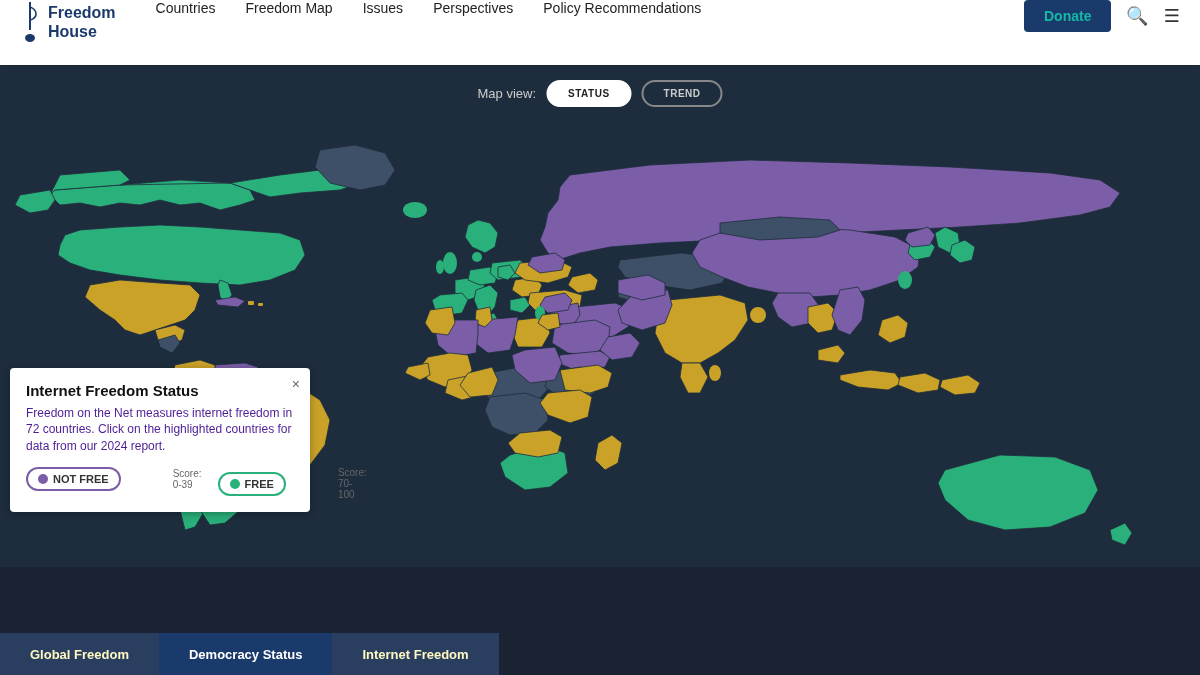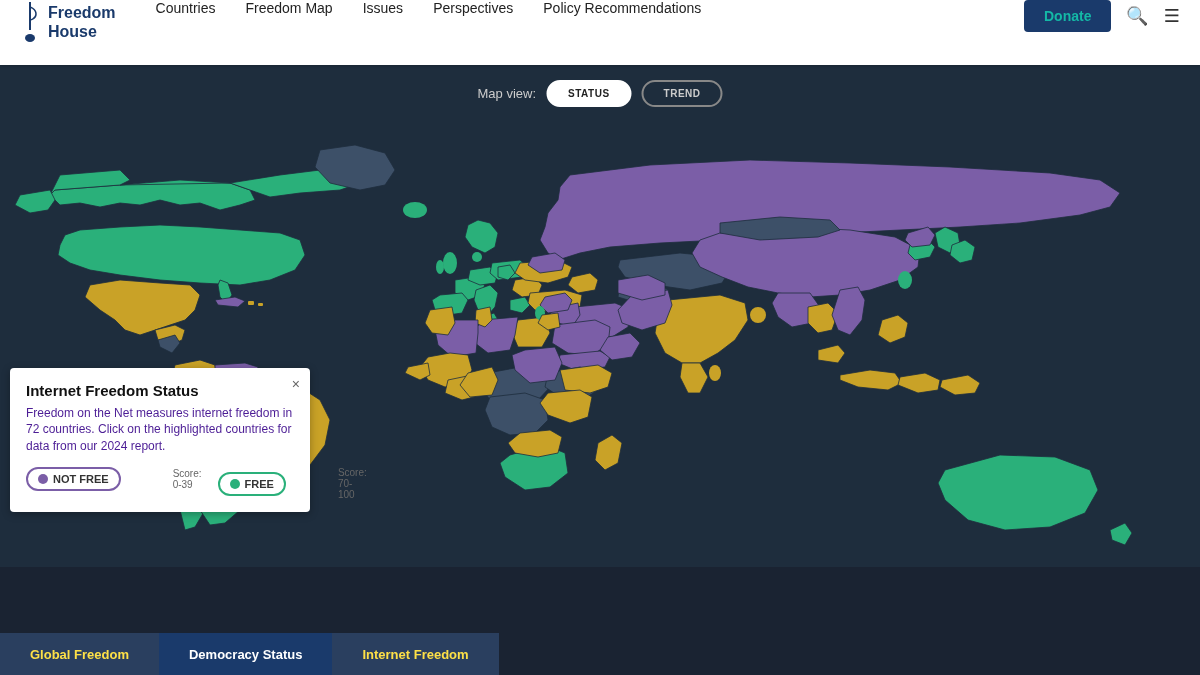--- a/index.html
+++ b/index.html
@@ -108,21 +108,21 @@
       display: flex; z-index: 100;
     }
     .bottom-tab {
       padding: 0 30px; display: flex; align-items: center; justify-content: center;
       font-size: 13px; font-weight: 600; cursor: pointer; border: none;
     }
     .bottom-tab.active {
       background: #1a3a6b; color: #fff;
     }
     .bottom-tab.inactive {
-      background: #2a3f5f; color: #fde047;
+      background: #2a3f5f; color: #fef9c3;
     }
 
   </style>
 </head>
 <body>
 
 <div id="header">
   <div id="logo-area">
     <div id="logo-icon">
       <svg width="18" height="40" viewBox="0 0 18 40" fill="none">

